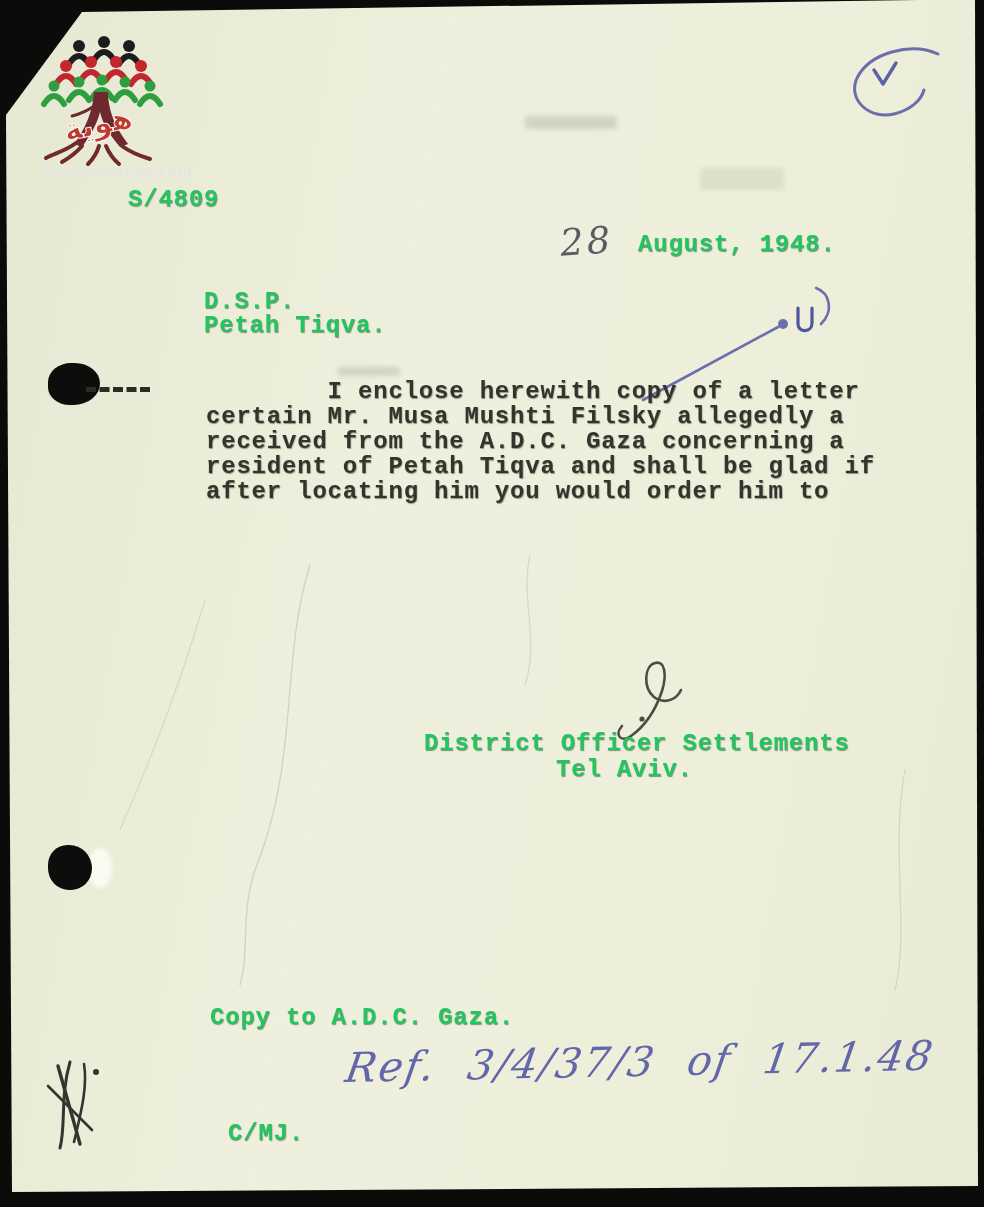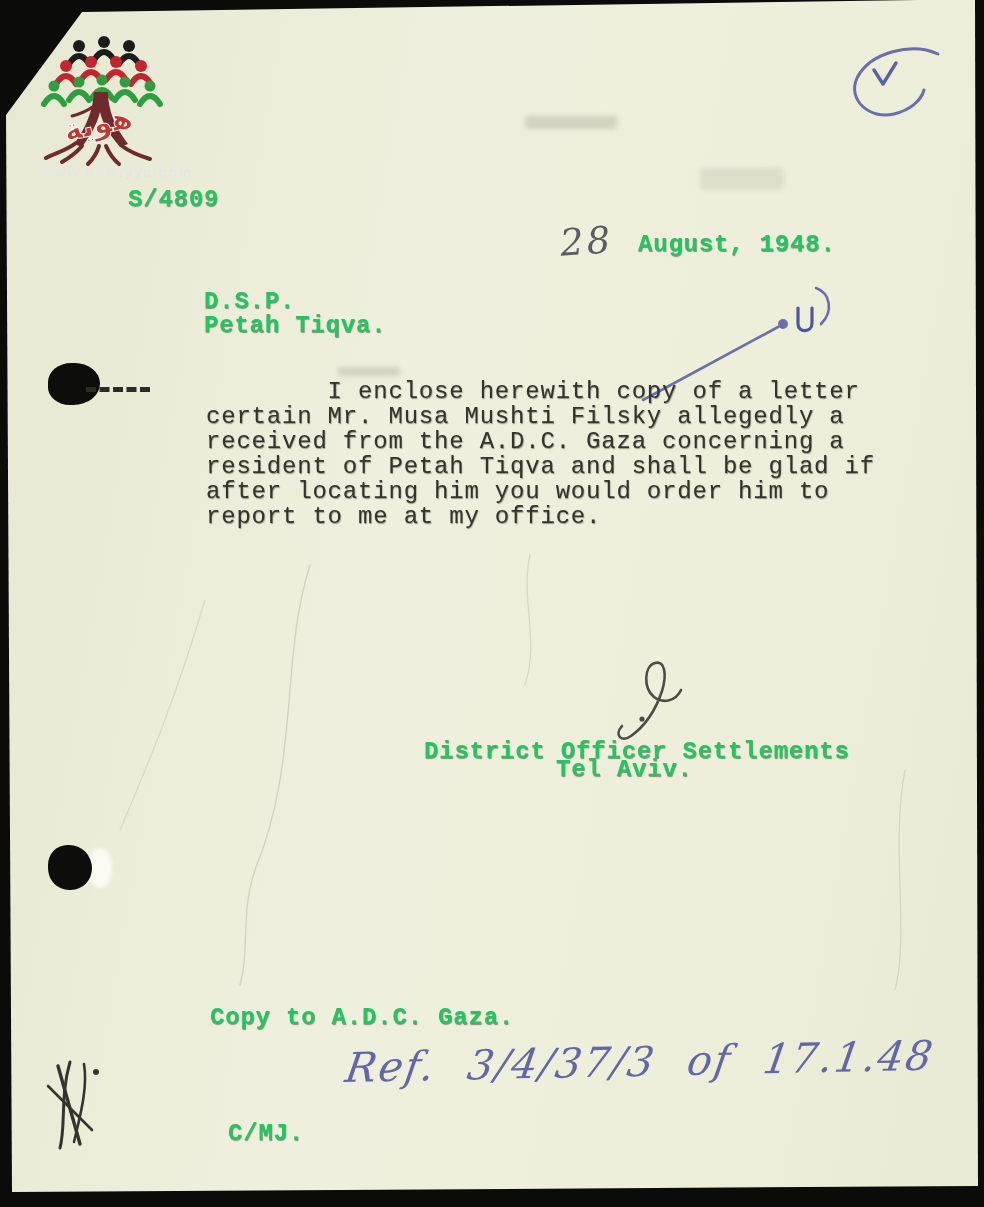--- a/index.html
+++ b/index.html
@@ -10,21 +10,21 @@
          clip-path:polygon(82px 12px,918px 0px,975px 0px,978px 1186px,12px 1192px,6px 115px);}
   .typed{position:absolute;font-family:"Liberation Mono","DejaVu Sans Mono",monospace;
          font-weight:700;color:#22c55e;font-size:24px;letter-spacing:0.8px;white-space:pre;
          text-shadow:0.6px 0.8px 1px rgba(55,55,45,0.55);}
   .handwrite{position:absolute;font-family:"DejaVu Serif",serif;font-style:italic;}
   #date-day{left:560px;top:220px;font-size:37px;color:#5b5b66;transform:rotate(-4deg);letter-spacing:3px;}
   #ref-line{left:346px;top:1044px;font-size:41px;color:#585ca6;letter-spacing:2px;word-spacing:17px;
             transform:rotate(-1.2deg) skewX(-10deg);transform-origin:left center;opacity:0.92;}
   #body-block{position:absolute;left:206px;top:379px;}
   #body-block .bline{position:relative;font-family:"Liberation Mono","DejaVu Sans Mono",monospace;
-         font-weight:400;color:#34342d;font-size:24px;line-height:25px;letter-spacing:0.8px;
+         font-weight:700;color:#34342d;font-size:24px;line-height:25px;letter-spacing:0.8px;
          white-space:pre;text-shadow:0.6px 0.8px 1px rgba(55,55,45,0.5);}
   .hole{position:absolute;background:#0d0d0b;}
   #hole-1{left:48px;top:363px;width:52px;height:42px;border-radius:48% 52% 55% 45%;}
   #hole-2{left:48px;top:845px;width:44px;height:45px;border-radius:46% 54% 50% 50%;}
   #hole-2-glare{position:absolute;left:88px;top:848px;width:24px;height:40px;background:#fbfbf2;
         border-radius:50%;filter:blur(2px);}
   #dash-mark{position:absolute;left:86px;top:387px;width:64px;border-top:5px dashed #2c2c25;}
   .smudge{position:absolute;background:rgba(135,135,120,0.28);filter:blur(2.5px);border-radius:3px;}
   #smudge-1{left:525px;top:116px;width:92px;height:13px;}
   #smudge-2{left:700px;top:168px;width:84px;height:22px;opacity:.6;}
@@ -106,29 +106,28 @@
 
   <div id="hole-1" class="hole"></div>
   <div id="dash-mark"></div>
 
   <div id="body-block">
     <div class="bline">        I enclose herewith copy of a letter</div>
     <div class="bline">certain Mr. Musa Mushti Filsky allegedly a</div>
     <div class="bline">received from the A.D.C. Gaza concerning a</div>
     <div class="bline">resident of Petah Tiqva and shall be glad if</div>
     <div class="bline">after locating him you would order him to</div>
-    <div class="bline">report to me at my office.</div>
   </div>
 
   <svg style="left:602px;top:646px;" width="100" height="100" viewBox="0 0 100 100">
     <path class="ann" stroke="#4c4c46" stroke-width="2.6" d="M20 80 c -8 9 -1 17 9 10 c 14 -10 25 -27 31 -45 c 5 -16 3 -31 -7 -28 c -11 3 -12 25 -1 34 c 9 7 22 4 27 -7"></path>
     <circle cx="40" cy="73" r="2.6" fill="#4c4c46"></circle>
   </svg>
 
-  <div class="typed" style="left:424px;top:730px;margin-top:8px;">District Officer Settlements</div>
+  <div class="typed" style="left:424px;top:730px;">District Officer Settlements</div>
   <div class="typed" style="left:556px;top:756px;">Tel Aviv.</div>
 
   <div id="hole-2-glare"></div>
   <div id="hole-2" class="hole"></div>
 
   <div class="typed" style="left:210px;top:1004px;">Copy to A.D.C. Gaza.</div>
   <div id="ref-line" class="handwrite">Ref. 3/4/37/3 of 17.1.48</div>
 
   <svg style="left:40px;top:1056px;" width="70" height="100" viewBox="0 0 70 100">
     <path class="ann" stroke="#35352f" stroke-width="3.4" d="M18 10 L 40 88"></path>

